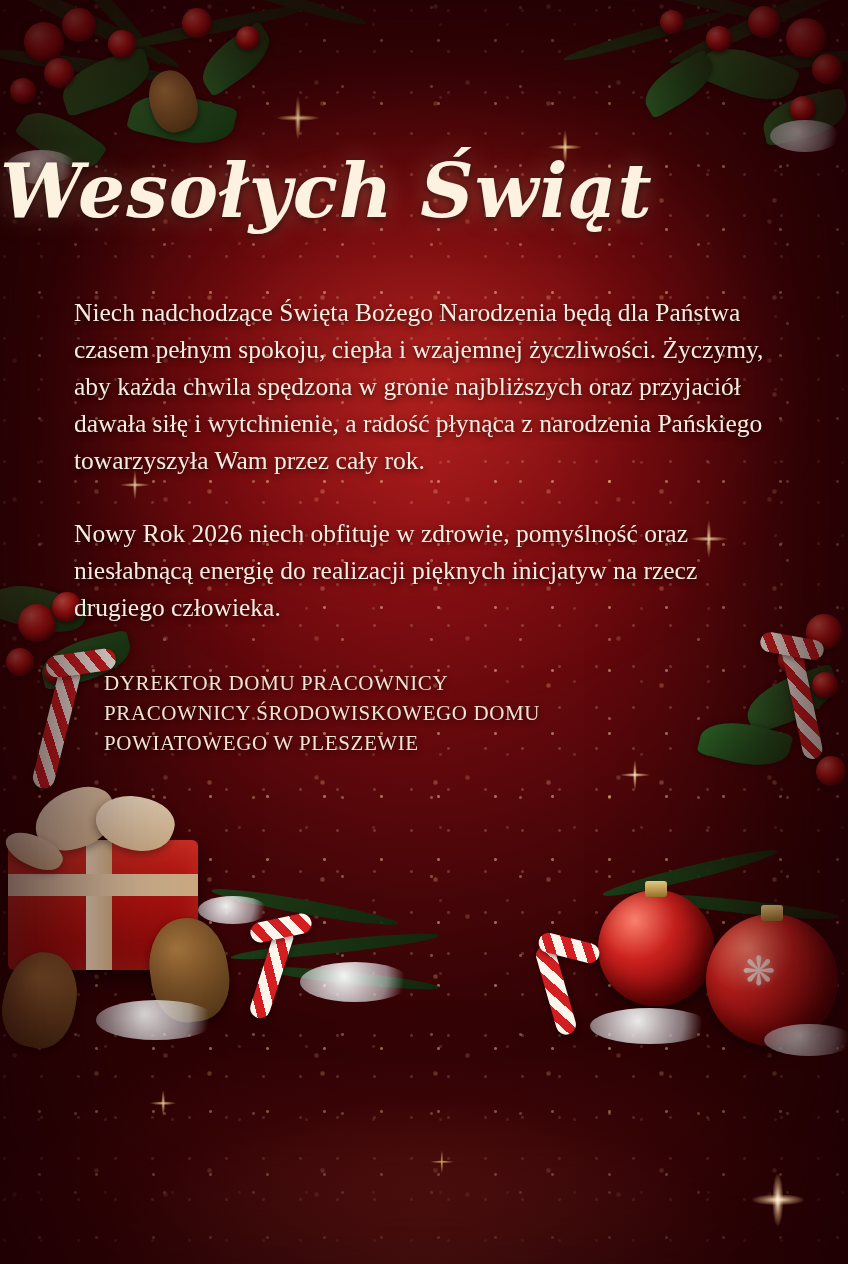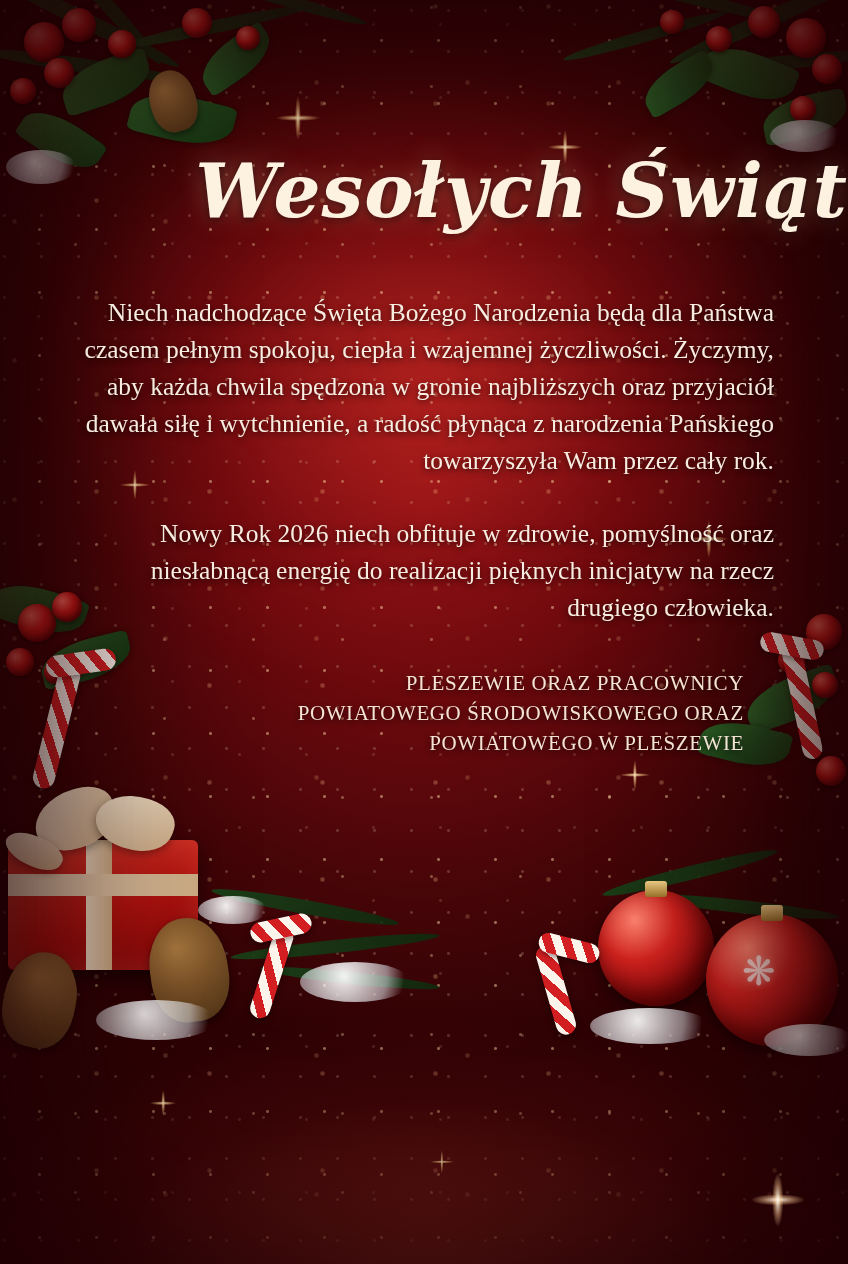--- a/index.html
+++ b/index.html
@@ -135,21 +135,21 @@
     position: absolute;
     border-radius: 50%;
     background: radial-gradient(circle at 40% 35%, rgba(255,255,255,0.95), rgba(228,232,238,0.55) 60%, rgba(255,255,255,0) 85%);
     filter: blur(0.5px);
   }
 
   
   .content {
     position: absolute;
     left: 0; right: 0; top: 0;
-    text-align: right;
+    text-align: left;
     color: #f6e7d7;
   }
   .headline {
     margin: 0;
     padding-top: 148px;
     font-family: "DejaVu Serif", serif;
     font-style: italic;
     font-weight: 700;
     font-size: 74px;
     letter-spacing: 1px;
@@ -306,20 +306,20 @@
 
   <div class="vignette"></div>
 
   <div class="content">
     <h1 class="headline">Wesołych Świąt</h1>
 
     <p class="para first">Niech nadchodzące Święta Bożego Narodzenia będą dla Państwa czasem pełnym spokoju, ciepła i wzajemnej życzliwości. Życzymy, aby każda chwila spędzona w gronie najbliższych oraz przyjaciół dawała siłę i wytchnienie, a radość płynąca z narodzenia Pańskiego towarzyszyła Wam przez cały rok.</p>
     <p class="para second">Nowy Rok 2026 niech obfituje w zdrowie, pomyślność oraz niesłabnącą energię do realizacji pięknych inicjatyw na rzecz drugiego człowieka.</p>
 
     <div class="signature">
-      <span class="sig-line">PLESZEWIE ORAZ PRACOWNICY</span>
-      <span class="sig-line">POWIATOWEGO ŚRODOWISKOWEGO ORAZ</span>
+      <span class="sig-line">DYREKTOR DOMU PRACOWNICY</span>
+      <span class="sig-line">PRACOWNICY ŚRODOWISKOWEGO DOMU</span>
       <span class="sig-line">POWIATOWEGO W PLESZEWIE</span>
     </div>
   </div>
 
   <div class="corner-sparkle"></div>
 </div>
 
 </body></html>

